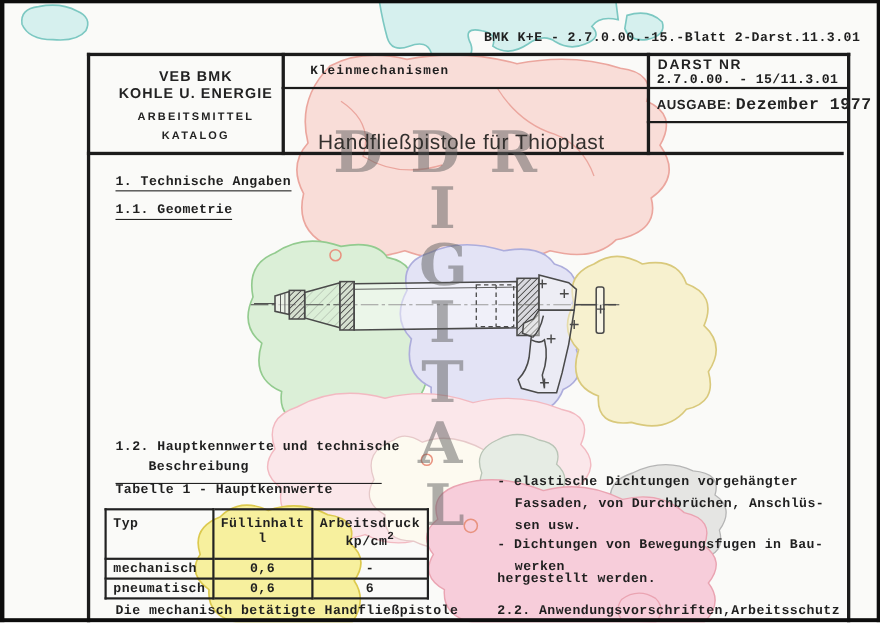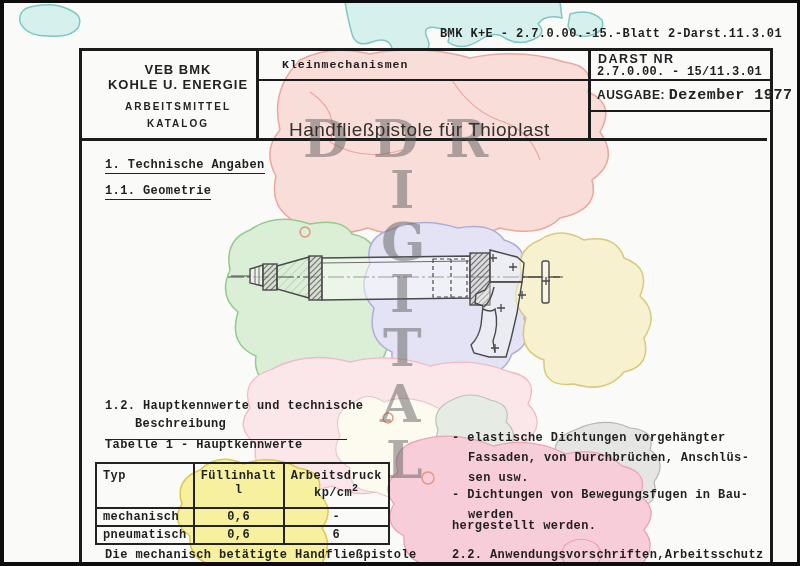--- a/index.html
+++ b/index.html
@@ -207,21 +207,21 @@
     </tr>
   </tbody>
     </table>
 
   <div class="txt mono body-txt" style="left:105px;top:548px;">Die mechanisch betätigte Handfließpistole</div>
 
   <div class="txt mono body-txt" style="left:452px;top:431px;">- elastische Dichtungen vorgehängter</div>
   <div class="txt mono body-txt" style="left:468px;top:451px;">Fassaden, von Durchbrüchen, Anschlüs-</div>
   <div class="txt mono body-txt" style="left:468px;top:471px;">sen usw.</div>
   <div class="txt mono body-txt" style="left:452px;top:488px;">- Dichtungen von Bewegungsfugen in Bau-</div>
-  <div class="txt mono body-txt" style="left:468px;top:508px;">werden</div>
+  <div class="txt mono body-txt" style="left:468px;top:508px;">werken</div>
   <div class="txt mono body-txt" style="left:452px;top:519px;">hergestellt werden.</div>
 
   <div class="txt mono body-txt" style="left:452px;top:548px;">
     <span class="ul">2.2. Anwendungsvorschriften,Arbeitsschutz</span>
   </div>
 
   <div class="edge top"></div>
   <div class="edge left"></div>
   <div class="edge bottom"></div>
   <div class="edge right"></div>

